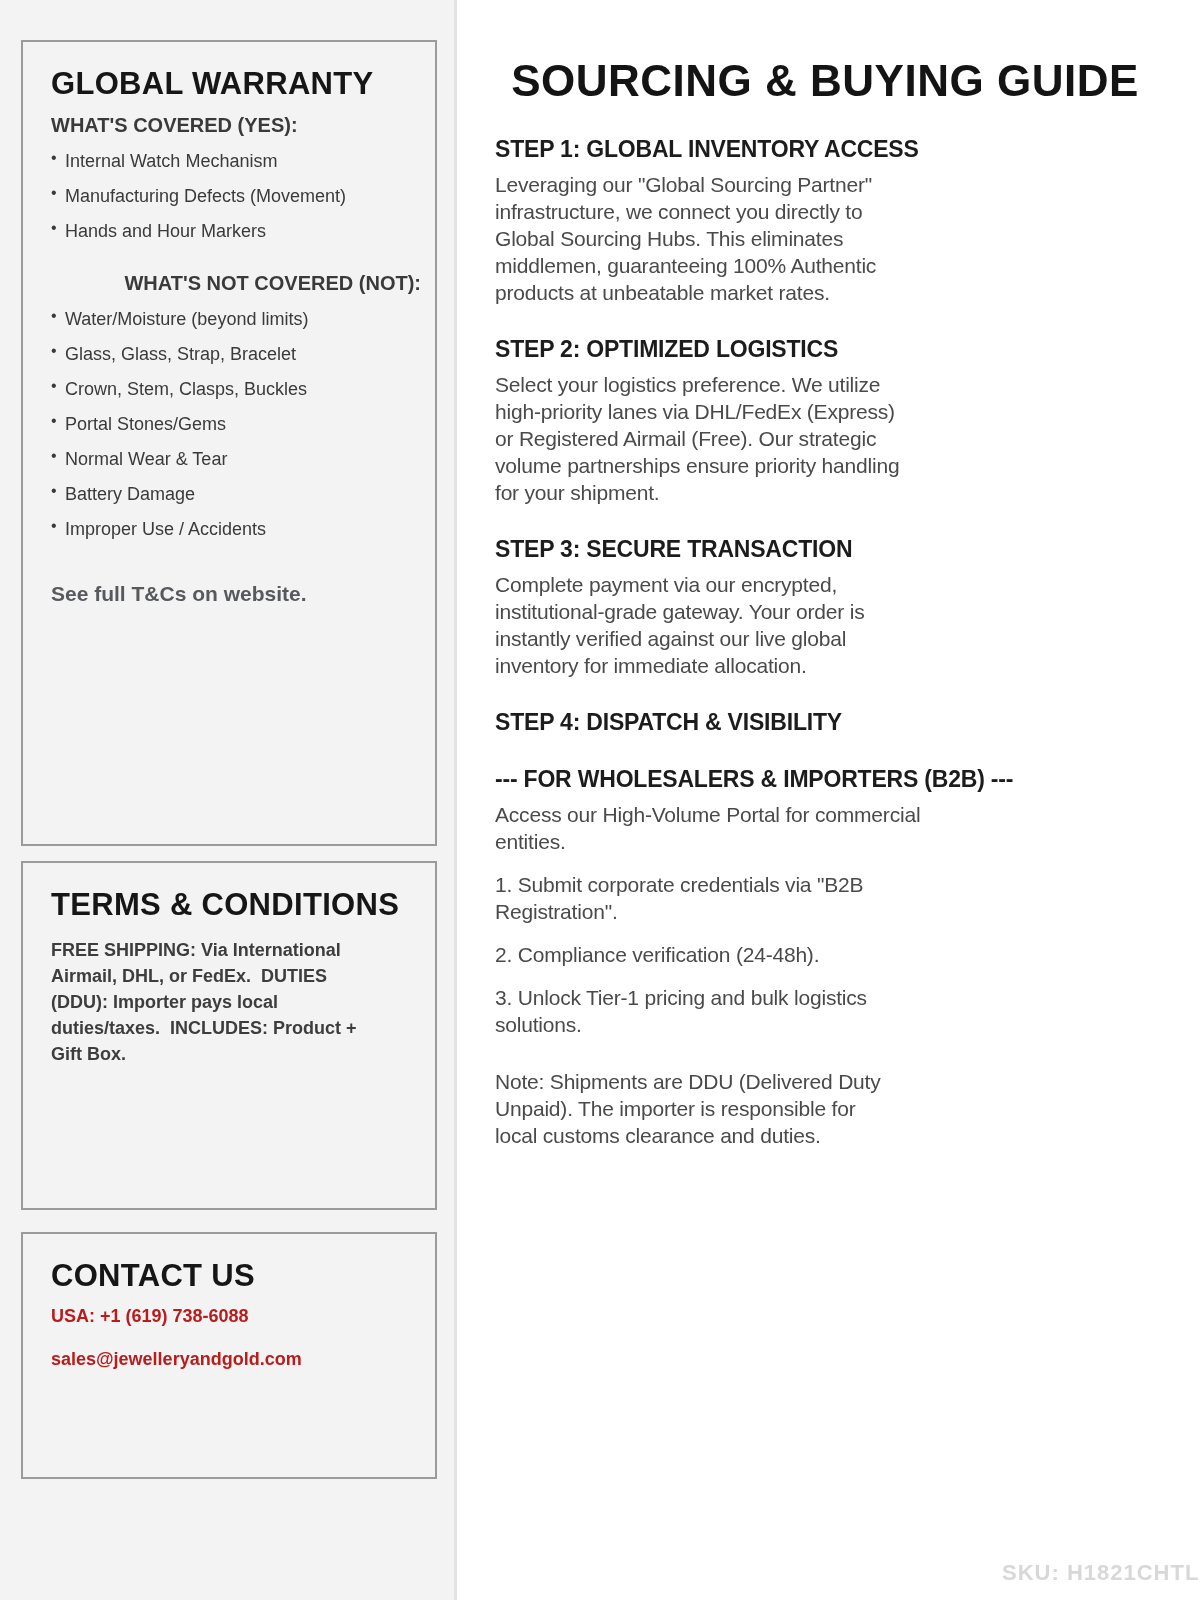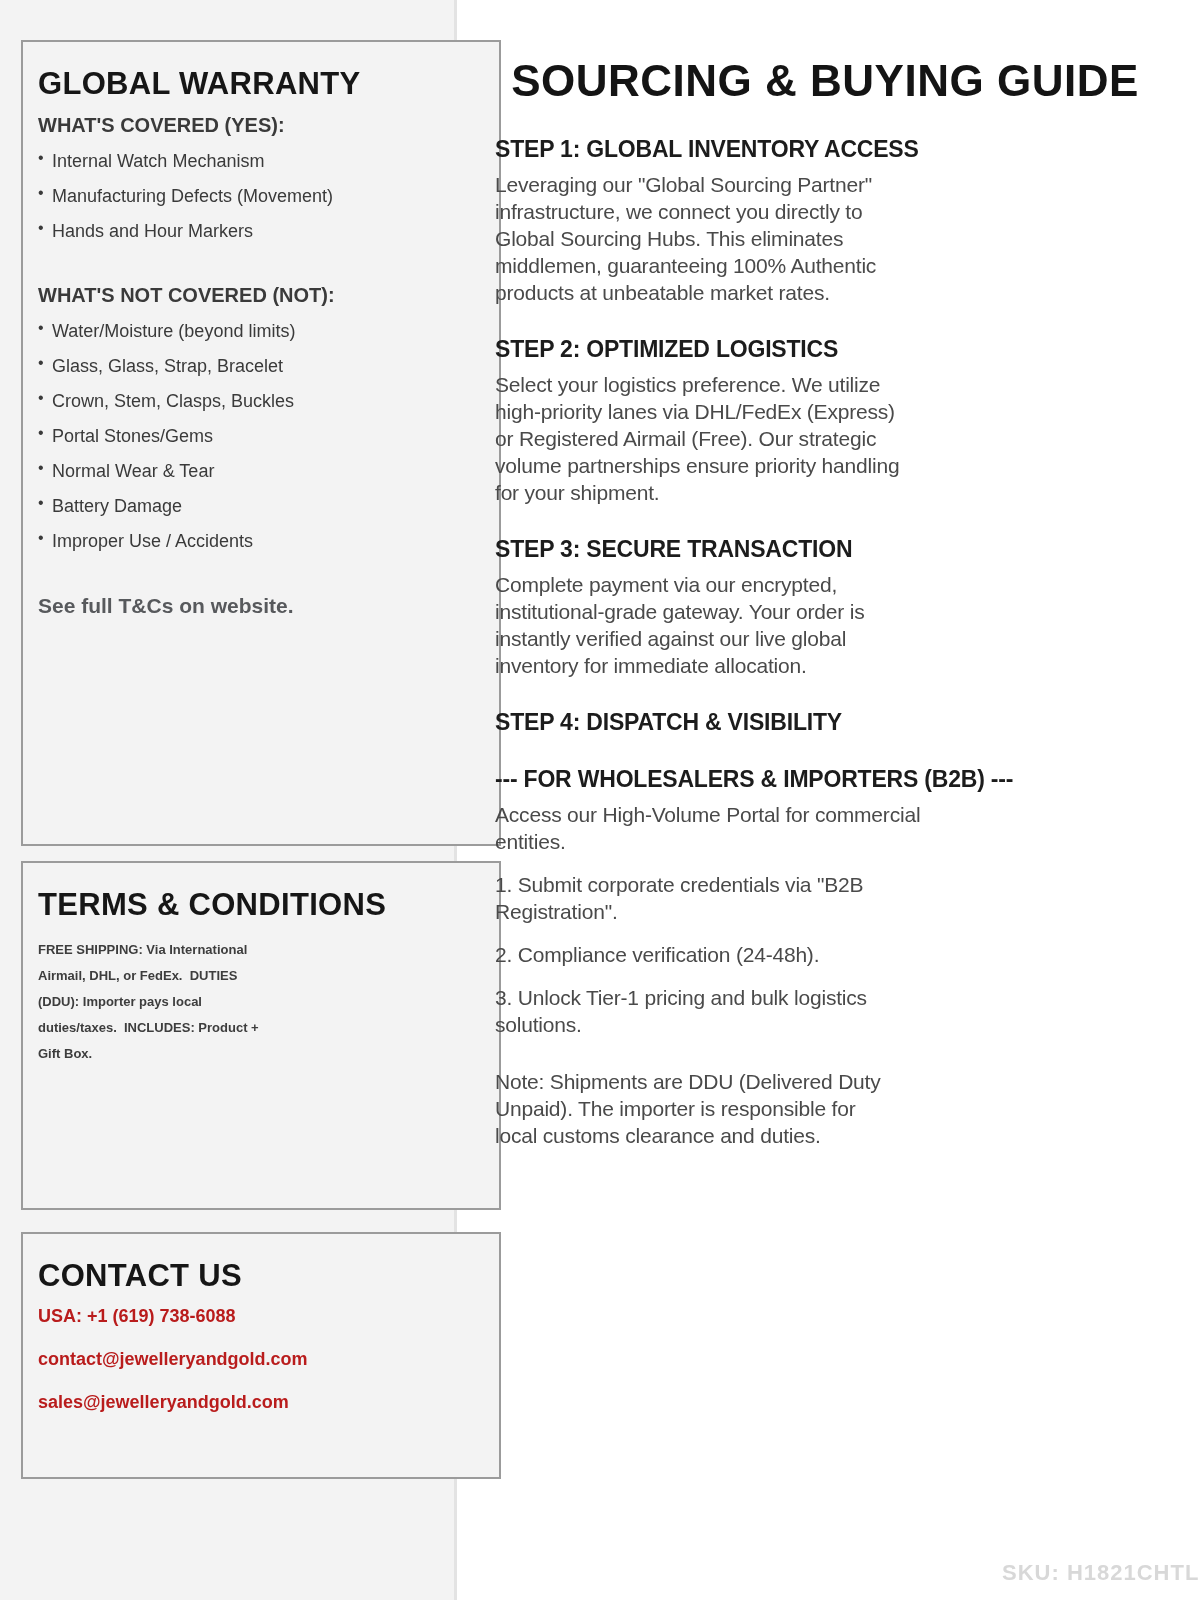--- a/index.html
+++ b/index.html
@@ -14,56 +14,56 @@
   
   .sidebar {
     position: absolute; left: 0; top: 0;
     width: 457px; height: 1600px;
     background: #f3f3f3;
     border-right: 3px solid #e3e3e3;
     box-sizing: border-box;
   }
   .side-box {
     position: absolute;
-    left: 21px; width: 480px;
+    left: 21px; width: 416px;
     border: 2px solid #9b9b9b;
     box-sizing: border-box;
-    padding: 16px 14px 10px 15px;
+    padding: 16px 14px 10px 28px;
     background: #f3f3f3;
   }
   .box-warranty { top: 40px;  height: 806px; }
   .box-terms    { top: 861px; height: 349px; }
   .box-contact  { top: 1232px; height: 247px; }
 
   .side-title {
     font-size: 31px; font-weight: 800; color: #161616;
     letter-spacing: 0.3px; margin: 8px 0 12px;
   }
   .side-sub {
     font-size: 20px; font-weight: 700; color: #3a3a3a;
     margin: 10px 0 6px;
   }
-  .side-sub.second { margin-top: 36px; }
+  .side-sub.second { margin-top: 24px; text-align: right; }
   .side-list { list-style: none; margin: 0; padding: 0; }
   .side-list li {
     font-size: 18px; font-weight: 400; color: #3a3a3a;
     padding: 8.5px 0 8.5px 14px; position: relative;
     line-height: 1.0;
   }
   .side-list li::before {
     content: "\2022";
     position: absolute; left: 0; top: 7px;
     font-size: 16px; color: #3a3a3a;
   }
   .side-footnote {
     margin-top: 36px;
     font-size: 21px; font-weight: 700; color: #57595c;
   }
   .side-body {
-    font-size: 13px; font-weight: 700; color: #3d3d3d;
+    font-size: 18px; font-weight: 700; color: #3d3d3d;
     line-height: 26px; margin: 14px 0 0;
     white-space: pre-wrap;
   }
   .contact-line {
     font-size: 18px; font-weight: 700; color: #b91c1c;
     margin: 0 0 22px;
   }
   .contact-line.first { margin-top: 12px; }
 
   
@@ -138,21 +138,20 @@
     <p class="side-body">FREE SHIPPING: Via International
 Airmail, DHL, or FedEx.  DUTIES
 (DDU): Importer pays local
 duties/taxes.  INCLUDES: Product +
 Gift Box.</p>
   </div>
 
   <div class="side-box box-contact">
     <div class="side-title">CONTACT US</div>
     <p class="contact-line first">USA: +1 (619) 738-6088</p>
-    <p class="contact-line">contact@jewelleryandgold.com</p>
     <p class="contact-line">sales@jewelleryandgold.com</p>
   </div>
 
 </div>
 
 <div class="main">
   <h1 class="main-title">SOURCING &amp; BUYING GUIDE</h1>
 
   <div class="step">
     <h2>STEP 1: GLOBAL INVENTORY ACCESS</h2>

